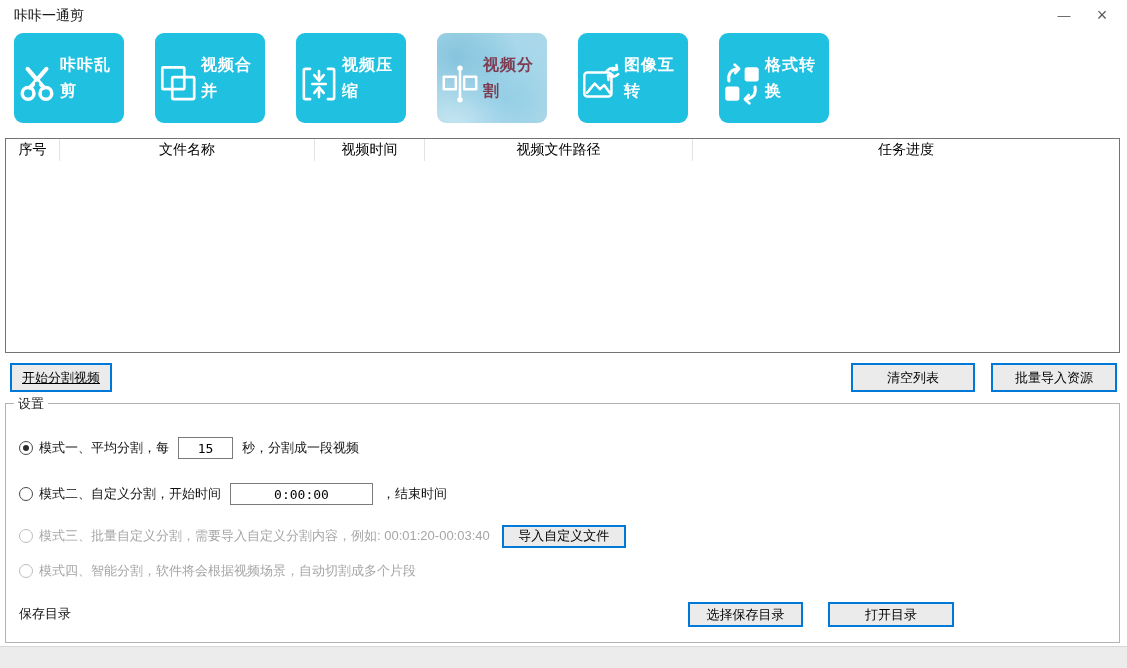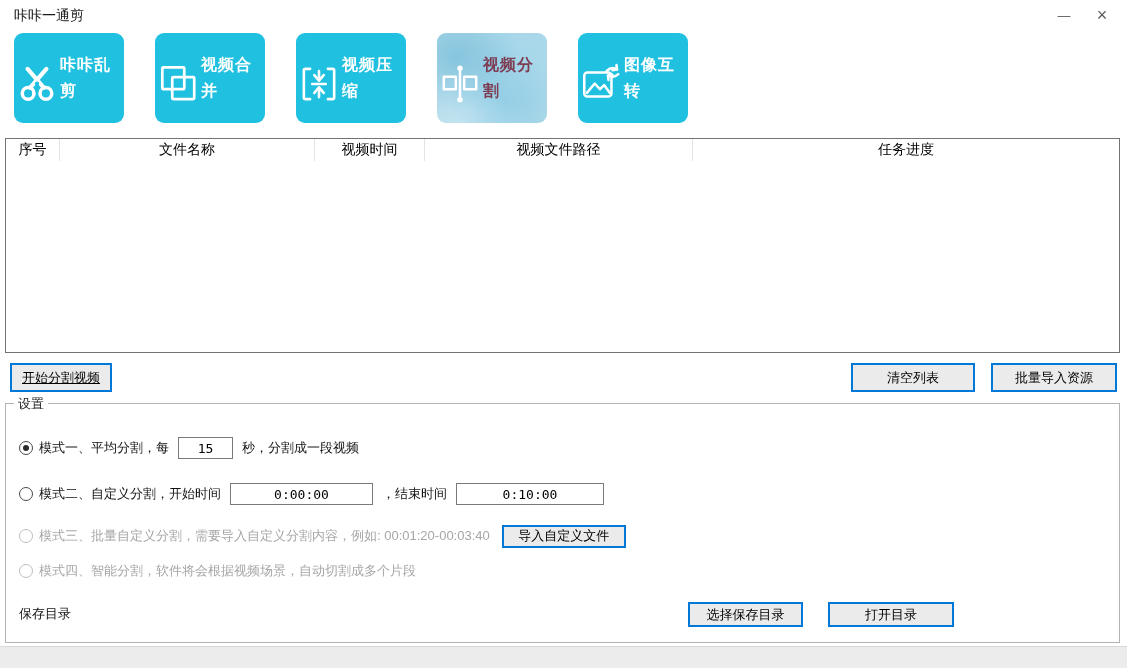--- a/index.html
+++ b/index.html
@@ -160,20 +160,33 @@
         <path d="M8.5 30.5 L16 21.5 L21 27 L25 23 L30.5 30.5"></path>
         <path d="M27.5 9.5 Q32 5 37 8"></path>
         <path d="M36.8 3.8 L37.4 8.2 L33 8.8"></path>
         <path d="M38.5 12.5 Q34 17 29 14"></path>
         <path d="M29.2 18.2 L28.6 13.8 L33 13.2"></path>
       </svg>
     </div>
     <div class="tool-label">图像互转</div>
   </div>
 
+  <div class="tool-btn">
+    <div class="tool-icon">
+      <svg viewBox="0 0 44 44" fill="none" stroke="#fff" stroke-linecap="round" stroke-linejoin="round">
+        <rect x="24.5" y="6" width="13.5" height="13.5" rx="2.5" fill="#fff" stroke="none"></rect>
+        <rect x="6" y="24.5" width="13.5" height="13.5" rx="2.5" fill="#fff" stroke="none"></rect>
+        <path d="M9.5 19 Q8 8.5 18.5 7.5" stroke-width="3"></path>
+        <path d="M15 3.5 L19.2 7.4 L15.5 11.5" stroke-width="2.6"></path>
+        <path d="M34.5 25 Q36 35.5 25.5 36.5" stroke-width="3"></path>
+        <path d="M29 40.5 L24.8 36.6 L28.5 32.5" stroke-width="2.6"></path>
+      </svg>
+    </div>
+    <div class="tool-label">格式转换</div>
+  </div>
 
 </div>
 
 <div class="file-table">
   <div class="thead">
     <div class="th c0">序号</div>
     <div class="th c1">文件名称</div>
     <div class="th c2">视频时间</div>
     <div class="th c3">视频文件路径</div>
     <div class="th c4">任务进度</div>
@@ -193,21 +206,20 @@
     <span>模式一、平均分割，每</span>
     <input class="ibox seconds" value="15" style="">
     <span>秒，分割成一段视频</span>
   </div>
 
   <div class="row row-mode2">
     <span class="radio"></span>
     <span>模式二、自定义分割，开始时间</span>
     <input class="ibox start" value="0:00:00" style="">
     <span class="mid-label">，结束时间</span>
-    <input class="ibox end" value="0:10:00" style="">
   </div>
 
   <div class="row row-mode3">
     <span class="radio disabled"></span>
     <span>模式三、批量自定义分割，需要导入自定义分割内容，例如: 00:01:20-00:03:40</span>
     <button class="btn btn-inline">导入自定义文件</button>
   </div>
 
   <div class="row row-mode4">
     <span class="radio disabled"></span>

